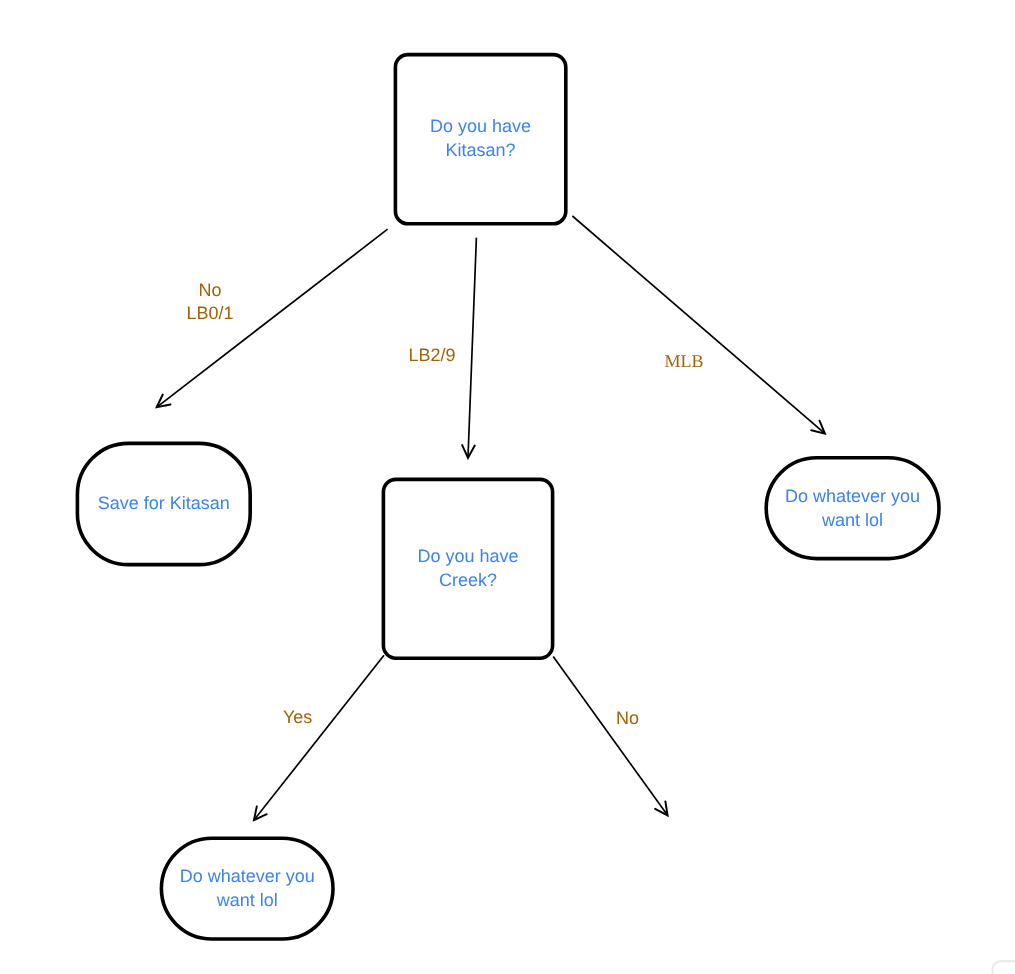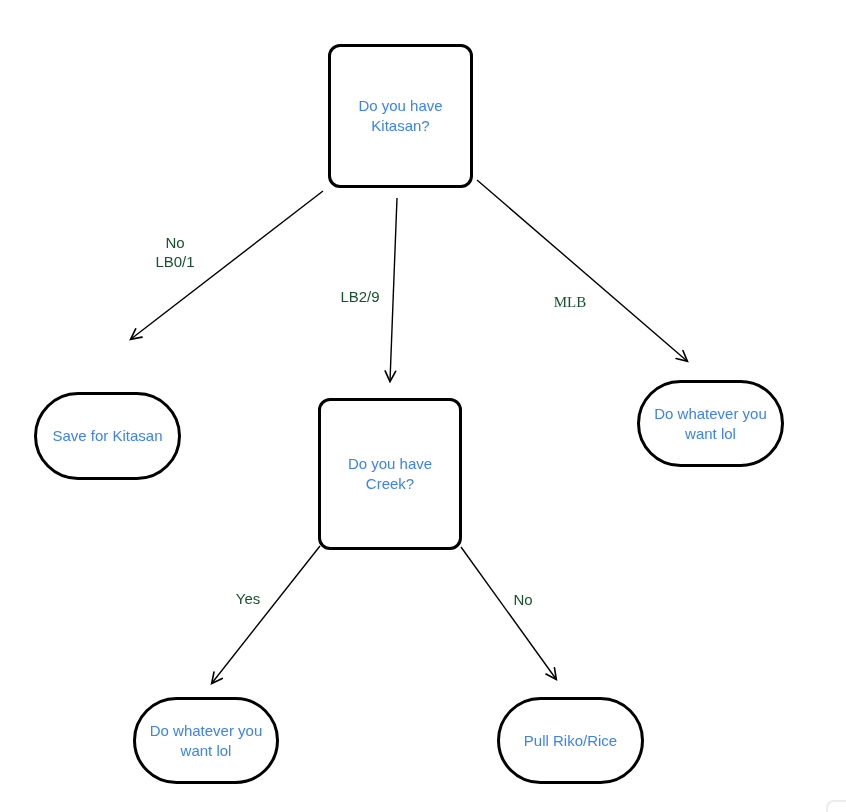--- a/index.html
+++ b/index.html
@@ -39,29 +39,29 @@
     padding: 0 2px;
   }
   .decision {
     border-radius: 12px;
   }
   .terminal {
     border-radius: 44px;
   }
   #n-kitasan        { left: 328px; top: 44px;  width: 145px; height: 144px; }
   #n-creek          { left: 318px; top: 398px; width: 144px; height: 152px; }
-  #n-save           { left: 34px;  top: 368px; width: 147px; height: 88px; margin-top: 24px; }
+  #n-save           { left: 63px;  top: 368px; width: 147px; height: 104px; }
   #n-whatever-mlb   { left: 637px; top: 380px; width: 147px; height: 87px; }
   #n-whatever-yes   { left: 133px; top: 697px; width: 146px; height: 87px; }
   #n-riko           { left: 497px; top: 697px; width: 147px; height: 87px; }
 
   .edge-label {
     position: absolute;
     transform: translate(-50%, -50%);
-    color: #14532d;
+    color: #a16207;
     font-size: 15px;
     line-height: 19px;
     text-align: center;
     white-space: pre-line;
   }
   #l-no-lb01 { left: 175px; top: 252px; }
   #l-lb23    { left: 360px; top: 296px; }
   #l-mlb     { left: 570px; top: 302px; font-family: Liberation Serif, serif; }
   #l-yes     { left: 248px; top: 598px; }
   #l-no2     { left: 523px; top: 599px; }
@@ -112,23 +112,20 @@
   <div class="node terminal" id="n-whatever-mlb">
     <span class="node-label">Do whatever you
 want lol</span>
   </div>
 
   <div class="node terminal" id="n-whatever-yes">
     <span class="node-label">Do whatever you
 want lol</span>
   </div>
 
-  <div class="node terminal" id="n-riko">
-    <span class="node-label">Pull Riko/Rice</span>
-  </div>
 
   <div class="edge-label" id="l-no-lb01">No
 LB0/1</div>
 
   <div class="edge-label" id="l-lb23">LB2/9</div>
 
   <div class="edge-label" id="l-mlb">MLB</div>
 
   <div class="edge-label" id="l-yes">Yes</div>
 

